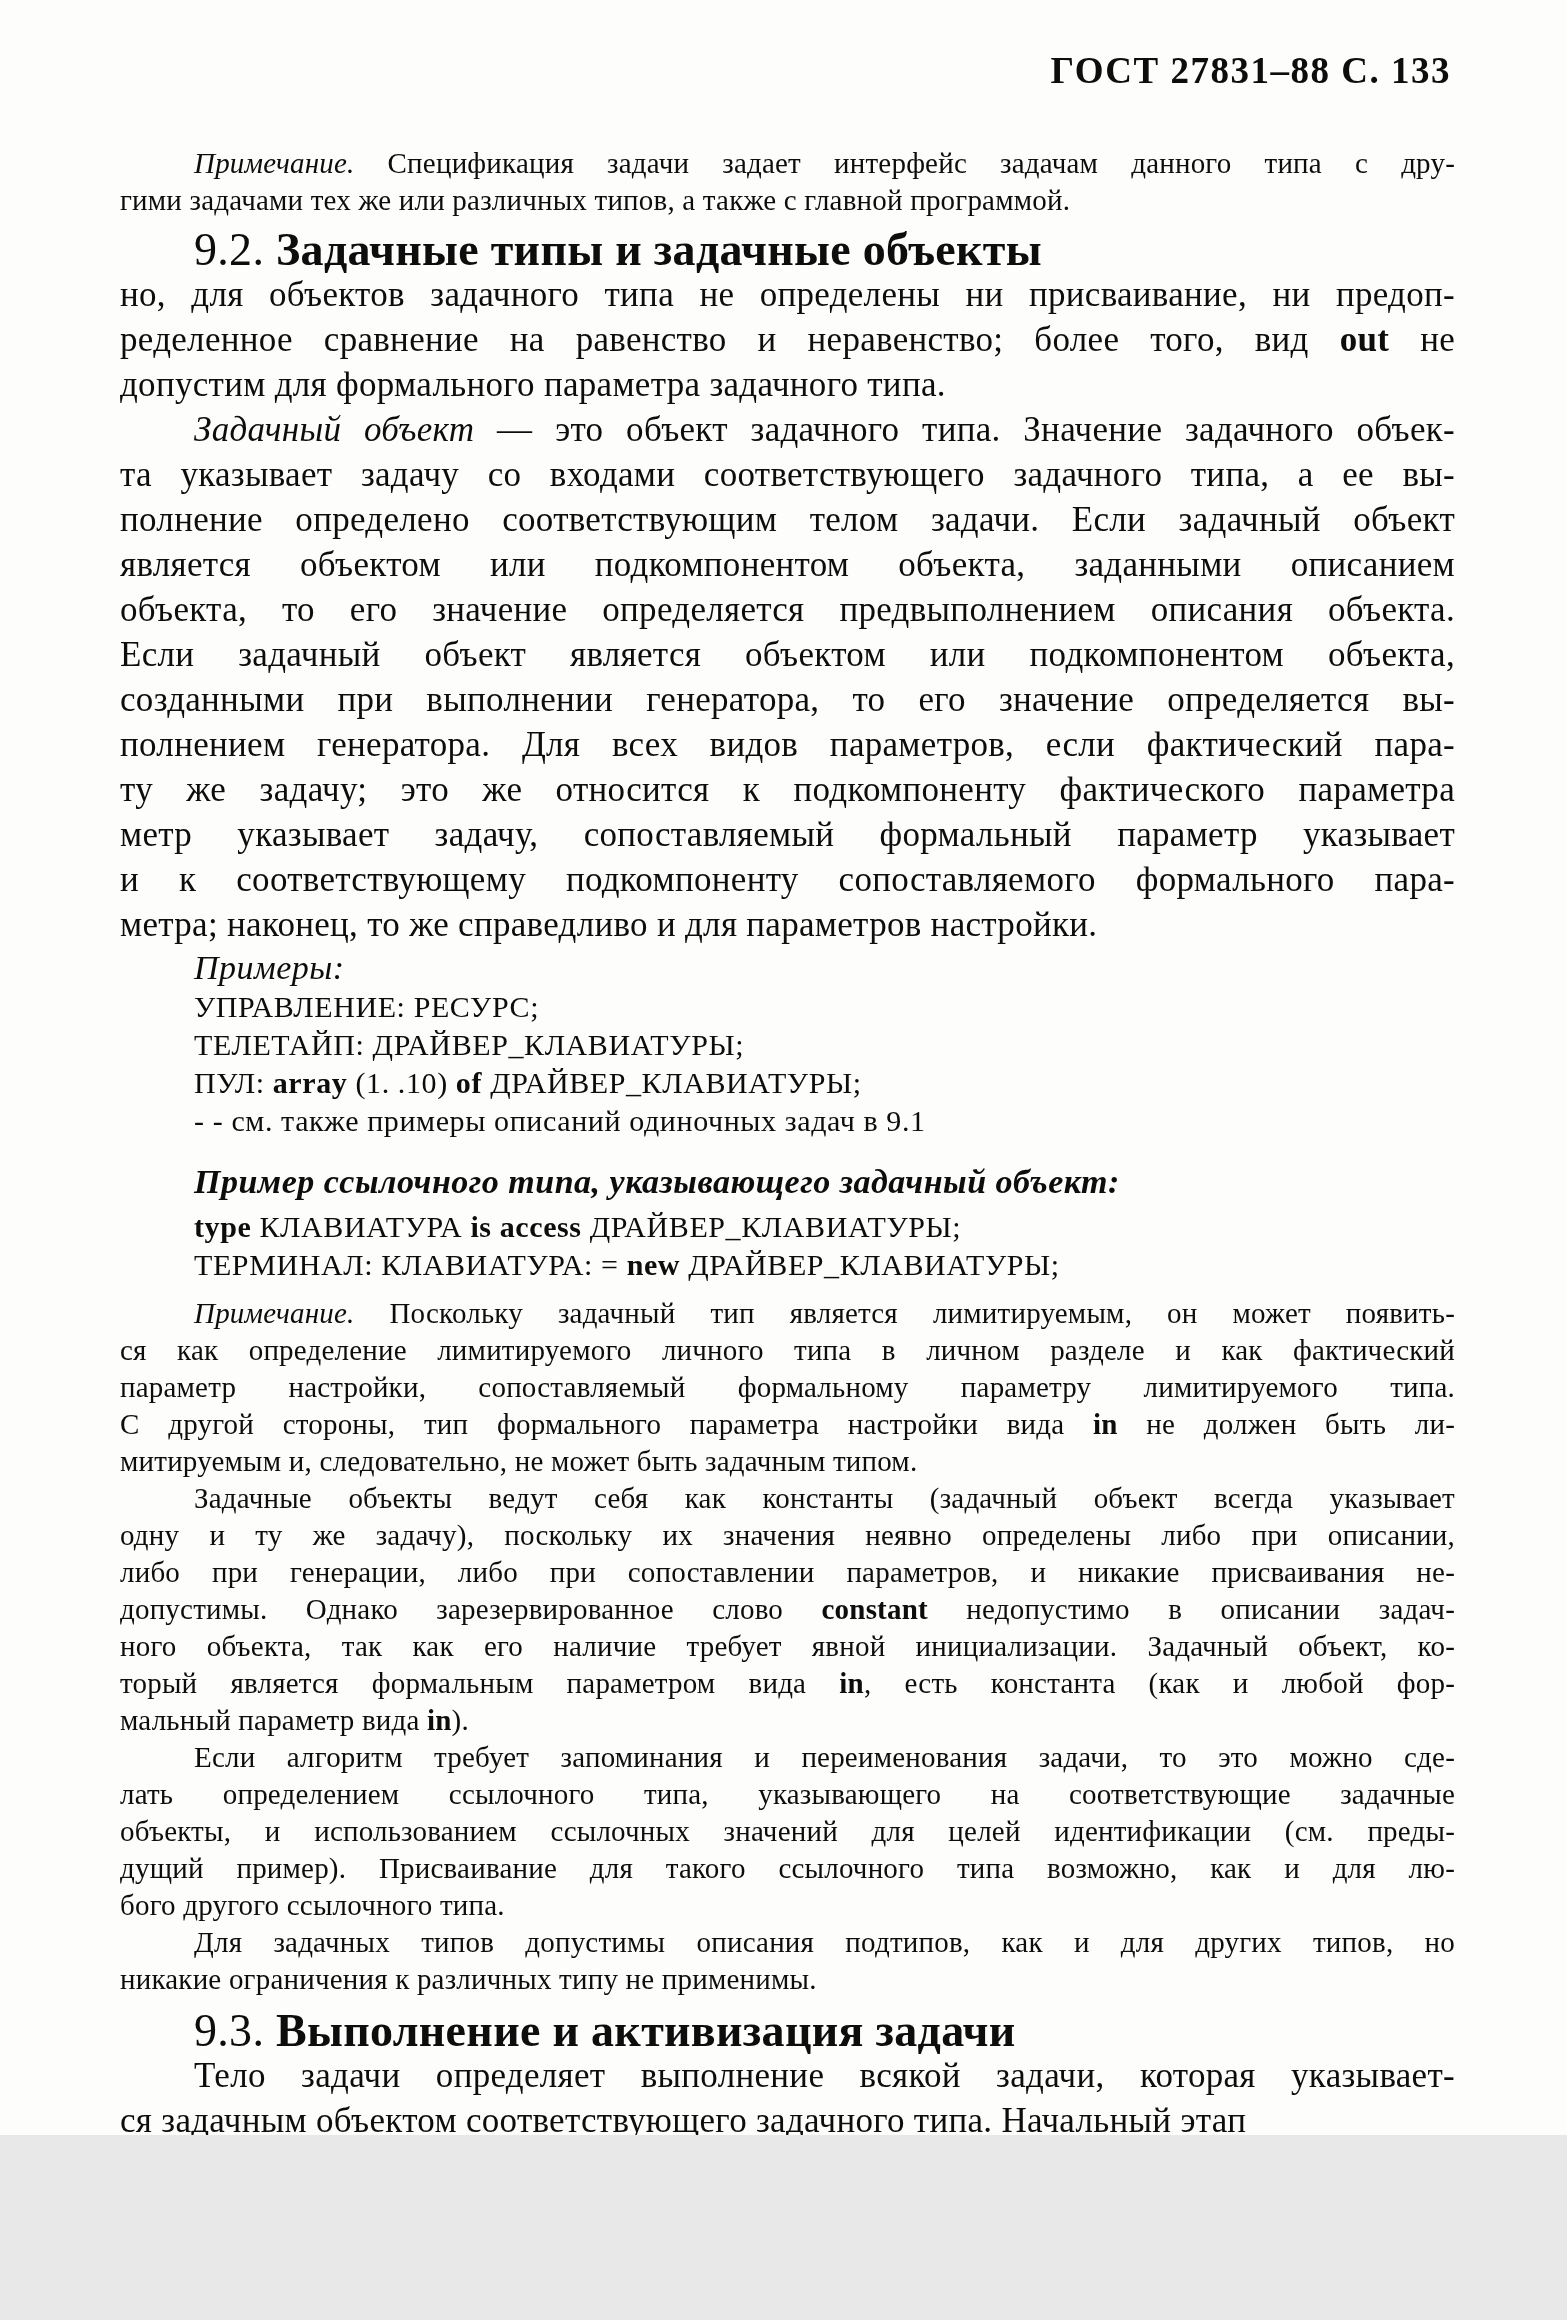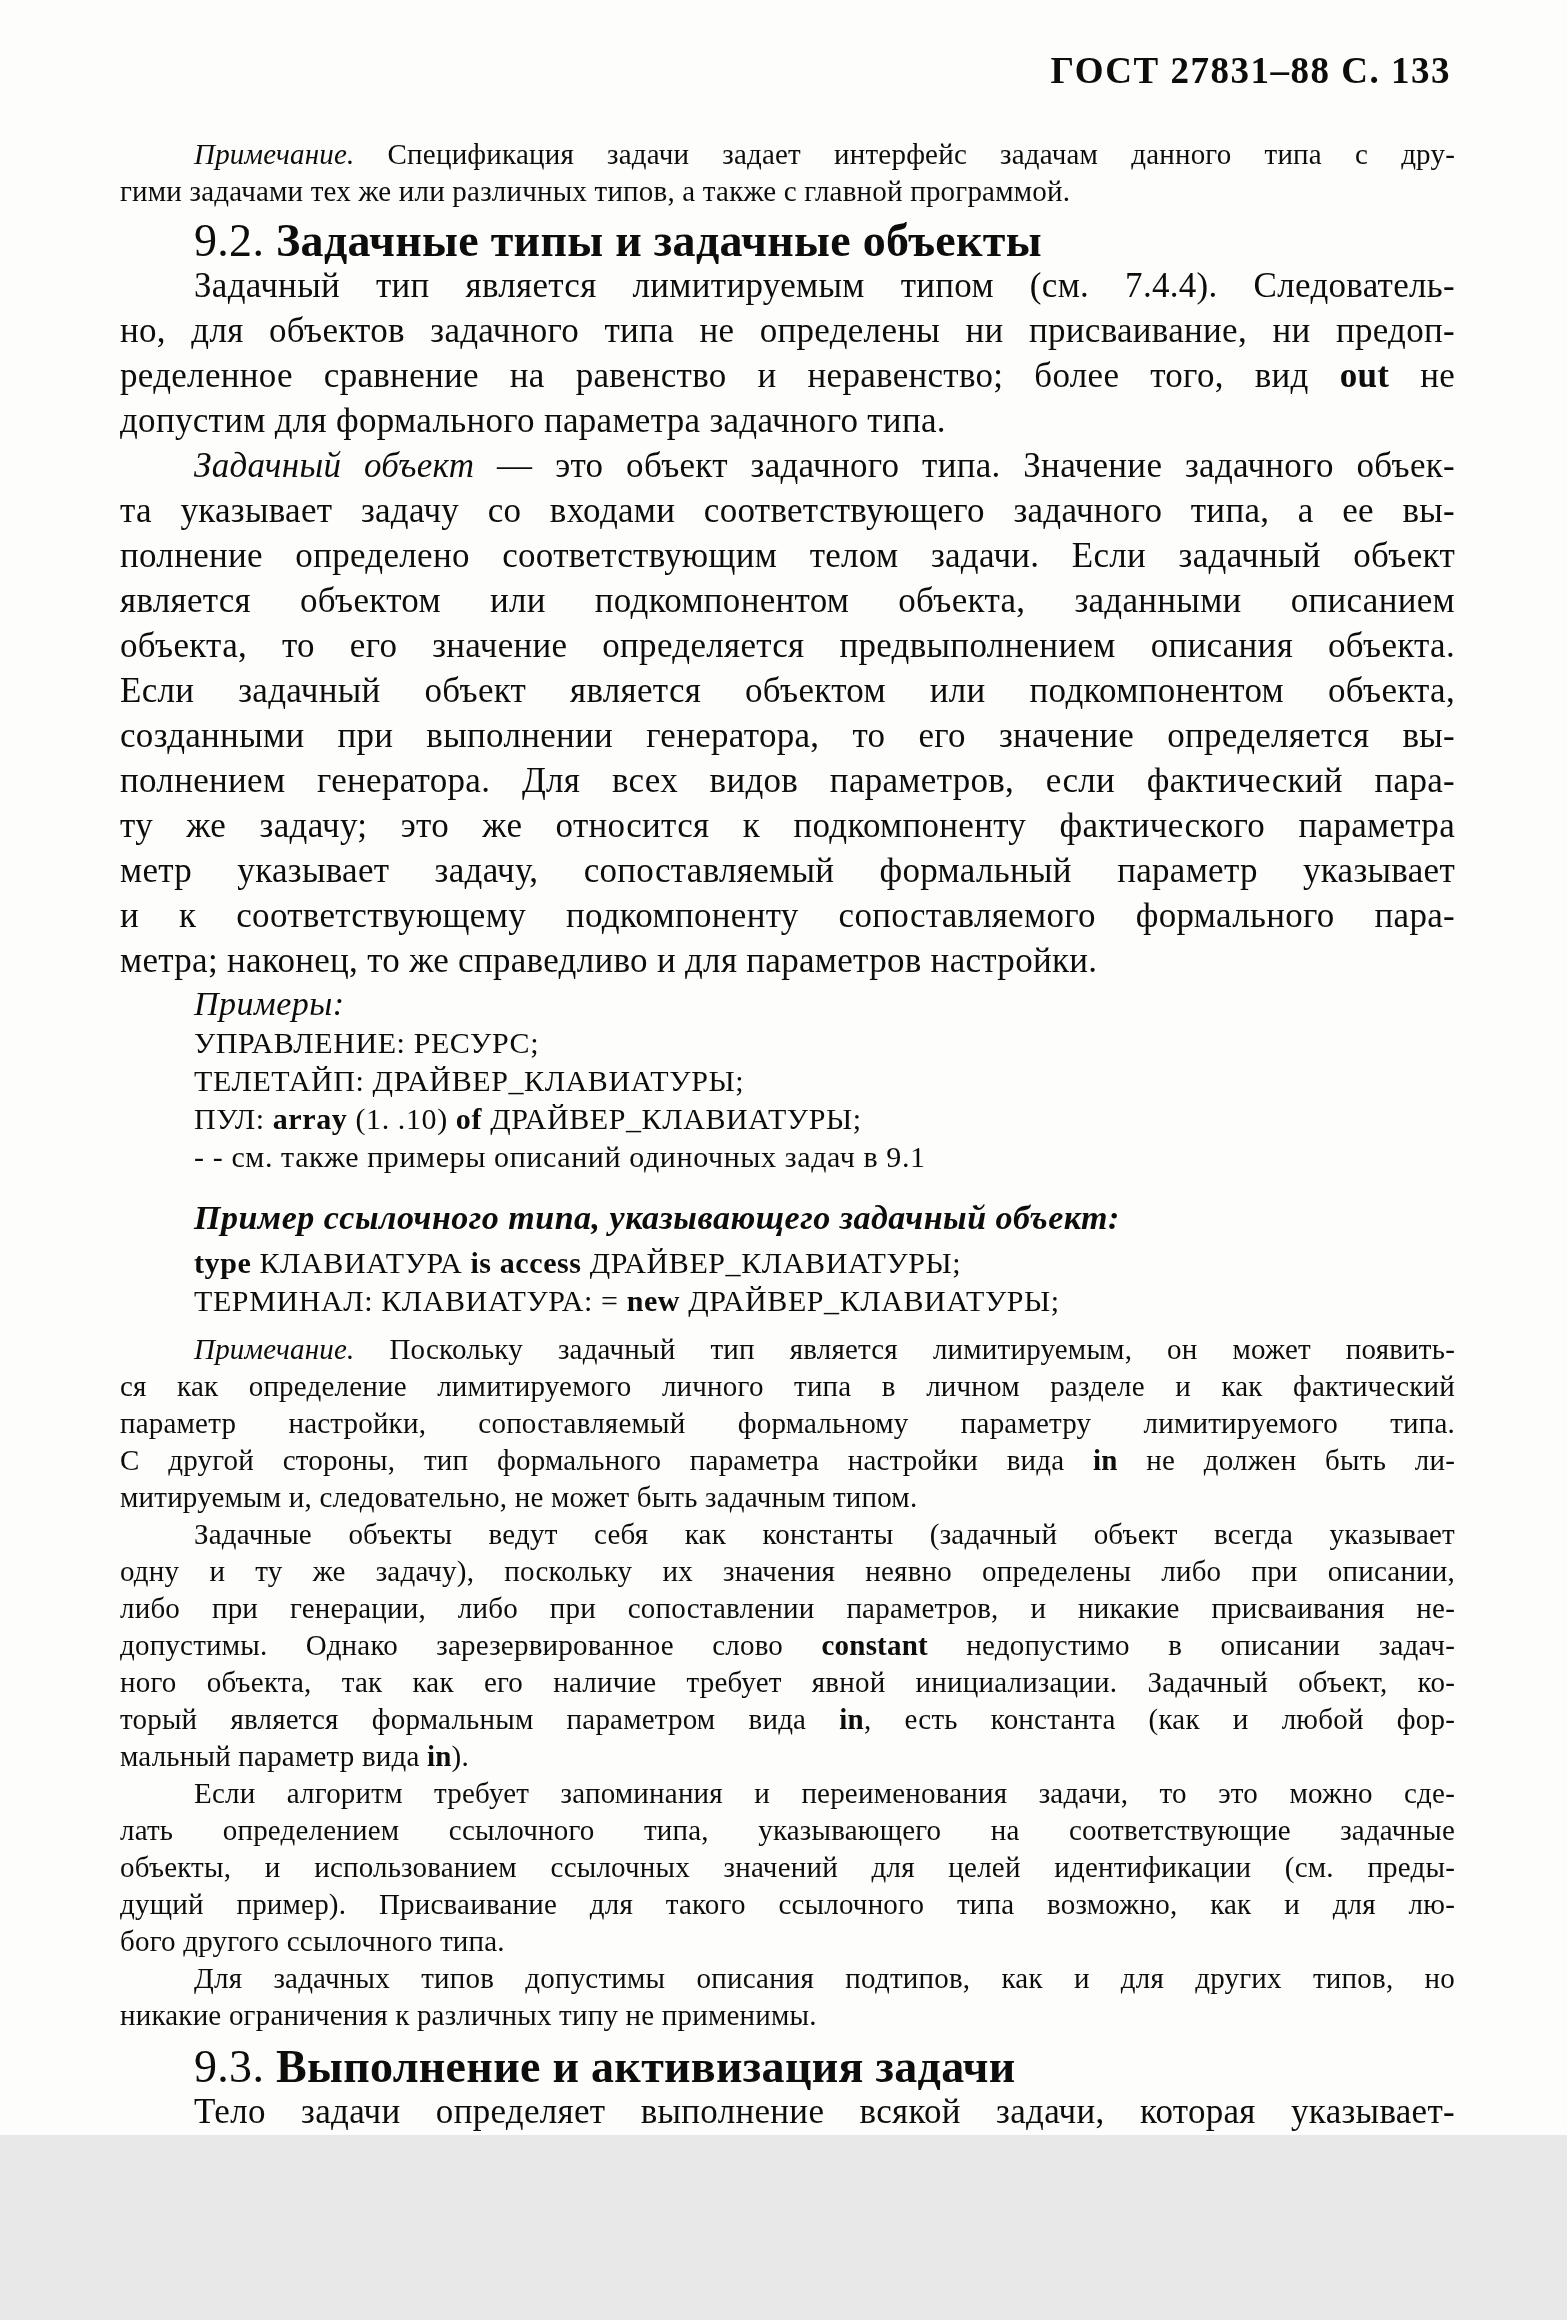--- a/index.html
+++ b/index.html
@@ -16,21 +16,21 @@
   .page-header {
     position:absolute;
     top:49px; right:116px;
     font-size:37px;
     font-weight:bold;
     letter-spacing:1.5px;
     white-space:nowrap;
   }
   .content {
     position:absolute;
-    left:120px; top:136px;
+    left:120px; top:145px;
     width:1335px;
   }
   .line { white-space:pre-wrap; }
   .just { text-align:justify; text-align-last:justify; }
   .ind  { text-indent:74px; }
   .b { font-weight:bold; }
   .i { font-style:italic; }
   .block.body .line    { font-size:35px; line-height:45px; letter-spacing:0.3px; }
   .block.heading .line { font-size:46px; line-height:45px; margin-left:74px; letter-spacing:0.3px; }
   .block.caption .line { font-size:34px; line-height:41px; margin-left:74px; letter-spacing:0.5px; }
@@ -44,21 +44,20 @@
   <div class="page-header">ГОСТ 27831–88 С. 133</div>
   <div class="content">
       <div class="block note">
         <div class="line ind just"><span class="i">Примечание.</span><span> Спецификация задачи задает интерфейс задачам данного типа с дру-</span></div>
         <div class="line"><span>гими задачами тех же или различных типов, а также с главной программой.</span></div>
       </div>
       <div class="block heading" style="margin-top: 7.8px;">
         <div class="line"><span>9.2. </span><span class="b">Задачные типы и задачные объекты</span></div>
       </div>
       <div class="block body">
-        <div class="line ind just"><span>Задачный тип является лимитируемым типом (см. 7.4.4). Следователь-</span></div>
         <div class="line just"><span>но, для объектов задачного типа не определены ни присваивание, ни предоп-</span></div>
         <div class="line just"><span>ределенное сравнение на равенство и неравенство; более того, вид </span><span class="b">out</span><span> не</span></div>
         <div class="line"><span>допустим для формального параметра задачного типа.</span></div>
       </div>
       <div class="block body">
         <div class="line ind just"><span class="i">Задачный объект</span><span> — это объект задачного типа. Значение задачного объек-</span></div>
         <div class="line just"><span>та указывает задачу со входами соответствующего задачного типа, а ее вы-</span></div>
         <div class="line just"><span>полнение определено соответствующим телом задачи. Если задачный объект</span></div>
         <div class="line just"><span>является объектом или подкомпонентом объекта, заданными описанием</span></div>
         <div class="line just"><span>объекта, то его значение определяется предвыполнением описания объекта.</span></div>

